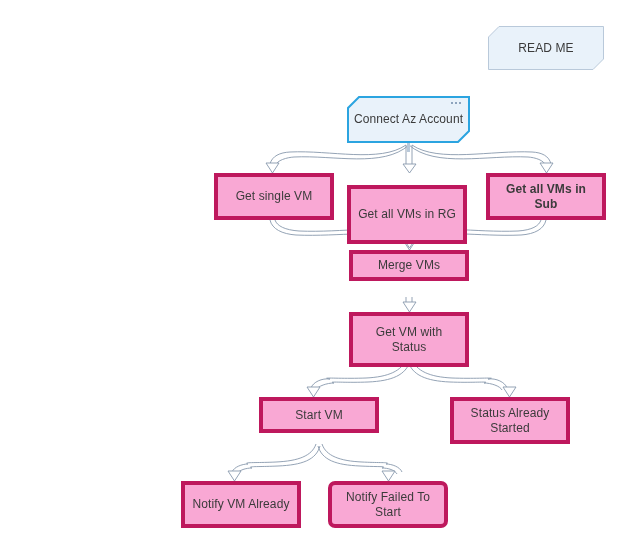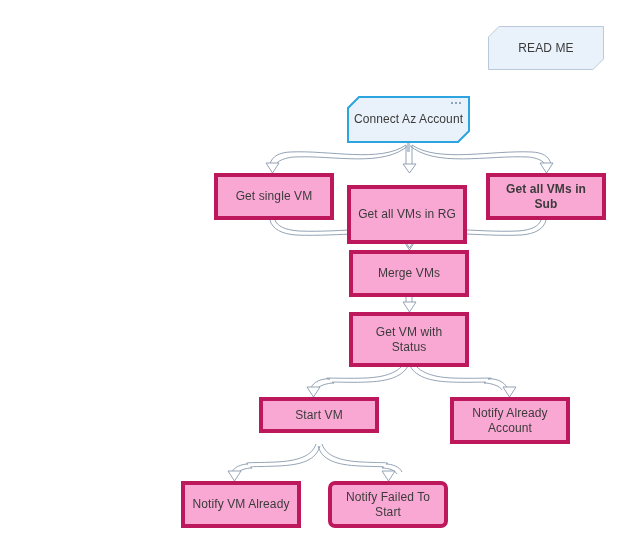--- a/index.html
+++ b/index.html
@@ -225,34 +225,34 @@
     </div>
 
     <div class="node" style="left:347px; top:173px; width:120px; height:59px;margin-top:12px;">
       <span class="node-label">Get all VMs in RG</span>
     </div>
 
     <div class="node" style="left:486px; top:173px; width:120px; height:47px;font-weight:bold;">
       <span class="node-label">Get all VMs in Sub</span>
     </div>
 
-    <div class="node" style="left:349px; top:250px; width:120px; height:47px;">
+    <div class="node" style="left:349px; top:250px; width:120px; height:31px;">
       <span class="node-label">Merge VMs</span>
     </div>
 
     <div class="node" style="left:349px; top:312px; width:120px; height:55px;">
       <span class="node-label">Get VM with Status</span>
     </div>
 
     <div class="node" style="left:259px; top:397px; width:120px; height:36px;justify-content:center;">
       <span class="node-label">Start VM</span>
     </div>
 
     <div class="node" style="left:450px; top:397px; width:120px; height:47px;">
-      <span class="node-label">Notify Already Account</span>
+      <span class="node-label">Status Already Started</span>
     </div>
 
     <div class="node" style="left:181px; top:481px; width:120px; height:47px;">
       <span class="node-label">Notify VM Already</span>
     </div>
 
     <div class="node" style="left:328px; top:481px; width:120px; height:47px;border-radius:7px;">
       <span class="node-label">Notify Failed To Start</span>
     </div>
 

